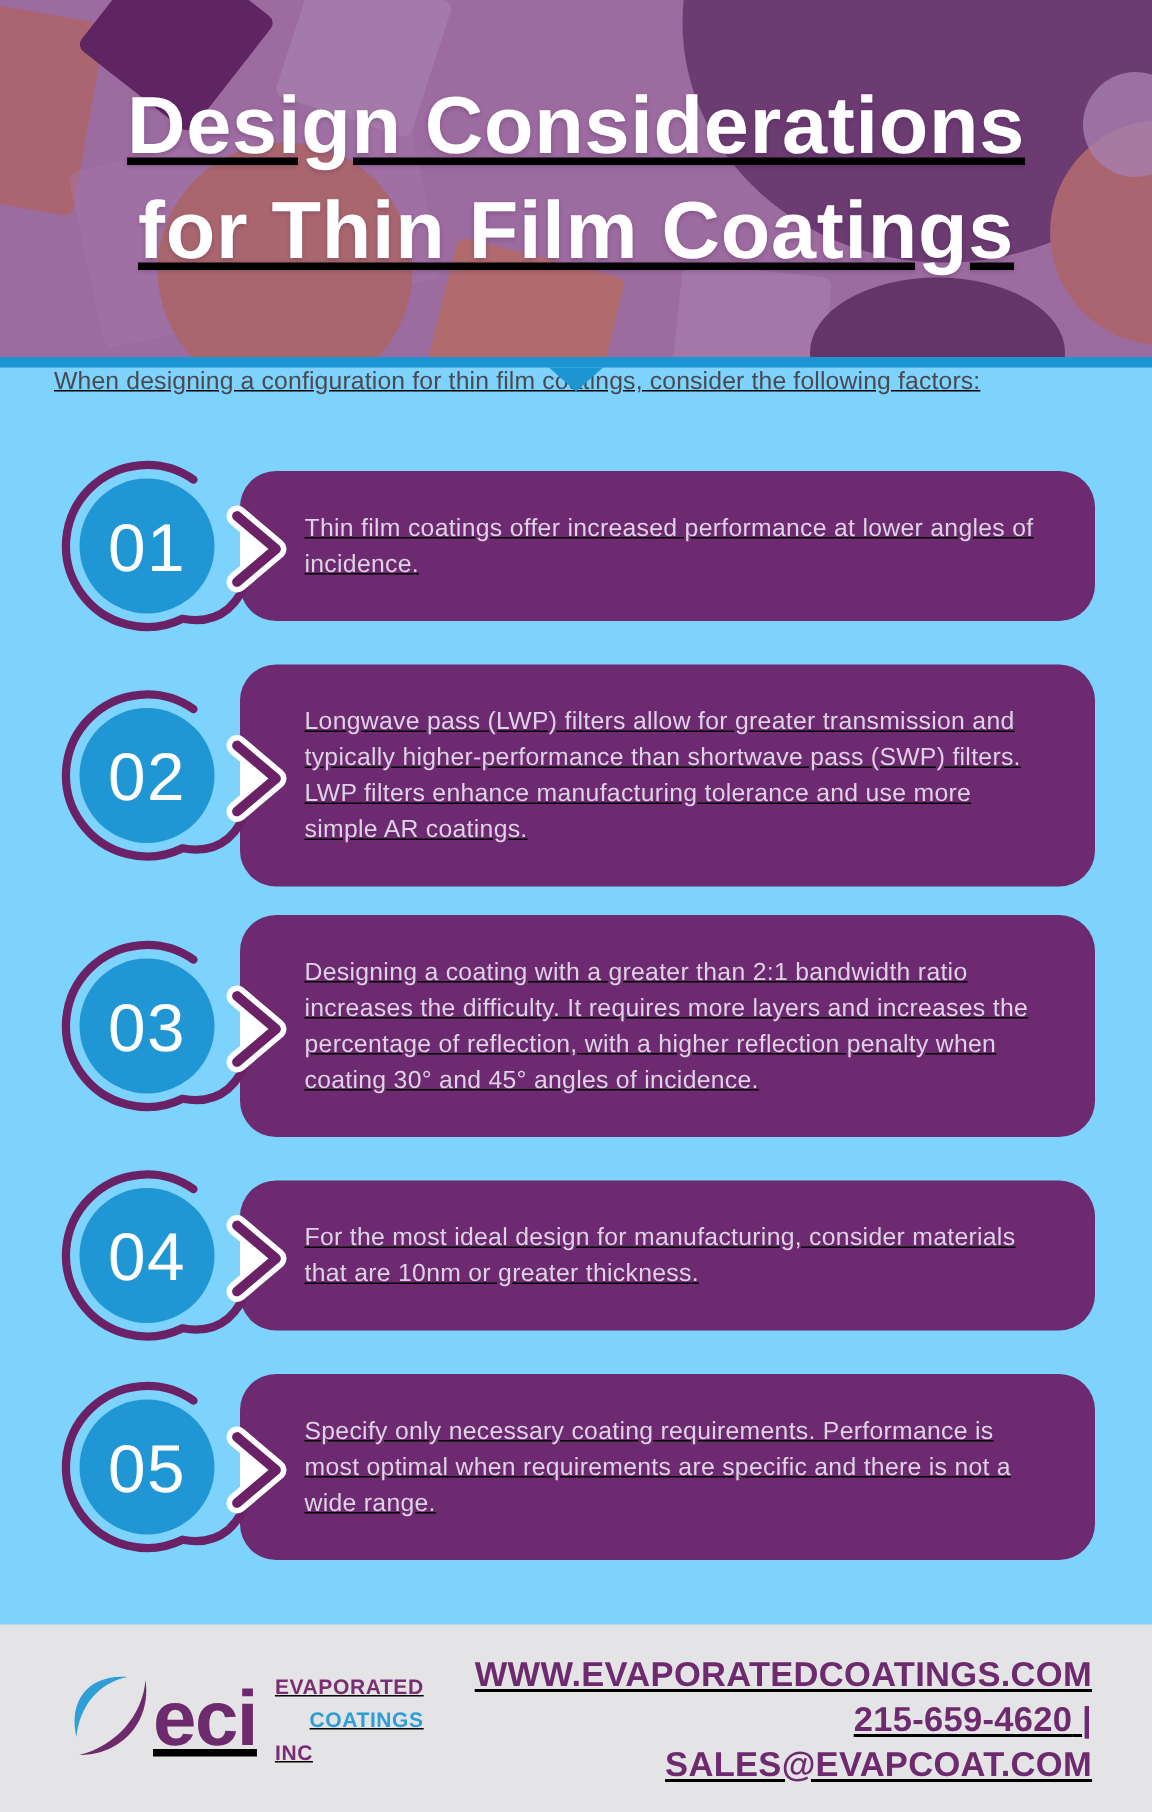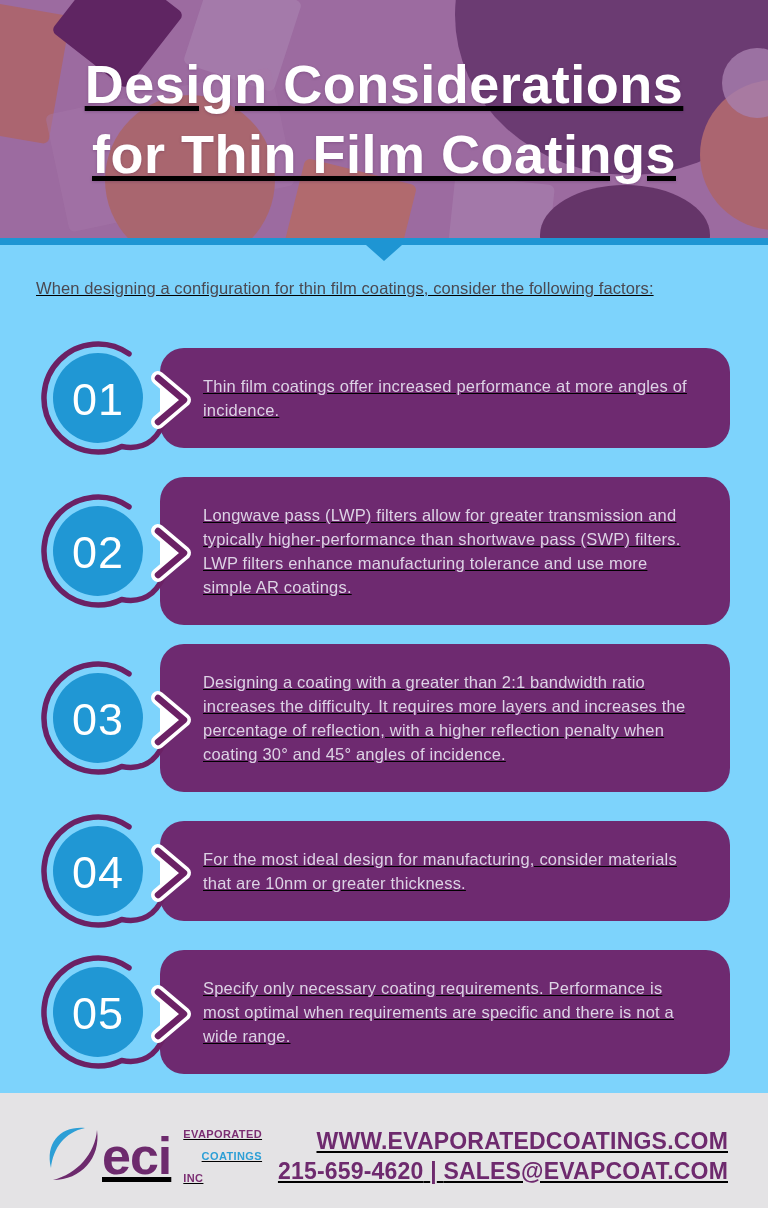--- a/index.html
+++ b/index.html
@@ -52,21 +52,21 @@
     position: absolute;
     left: 50%; top: 7px;
     transform: translateX(-50%);
     width: 0; height: 0;
     border-left: 18px solid transparent;
     border-right: 18px solid transparent;
     border-top: 16px solid #1e95d3;
   }
 
   
-  .main { flex: 1; padding-top: 34px; }
+  .main { flex: 1; }
   .intro {
     padding: 0 36px;
     font-size: 16.5px;
     color: #4a4952;
     letter-spacing: 0.1px;
     margin-bottom: 40px;
   }
 
   .row {
     display: flex;
@@ -131,21 +131,21 @@
   .logo { display: flex; align-items: center; }
   .logo-swoosh { margin-right: -4px; margin-top: -8px; }
   .logo-acronym {
     color: #6d2a6d;
     font-size: 52px;
     font-weight: 700;
     letter-spacing: -1px;
     margin-right: 12px;
     line-height: 1;
   }
-  .logo-name { font-size: 11px; font-weight: 700; line-height: 22px; letter-spacing: 0.4px; }
+  .logo-name { font-size: 14px; font-weight: 700; line-height: 22px; letter-spacing: 0.4px; }
   .logo-name .l1, .logo-name .l3 { color: #7b2d72; }
   .logo-name .l2 { color: #2d9fd6; text-align: right; }
   .contact {
     text-align: right;
     color: #6e2a6e;
     font-weight: 700;
     font-size: 23px;
     line-height: 30px;
     letter-spacing: 0.2px;
   }
@@ -184,21 +184,21 @@
 
     <div class="row">
       <svg class="marker" viewBox="0 0 170 120">
         <path d="M 91 15.8 A 54 54 0 1 0 83.7 108.5 Q 102 112 114 102 Q 124 93 127 80" fill="none" stroke="#6b2165" stroke-width="5.5" stroke-linecap="round"></path>
         <circle cx="60" cy="60" r="45" fill="#2097d4"></circle>
         <path d="M 120 40 L 146 62 L 120 84" fill="none" stroke="#ffffff" stroke-width="14" stroke-linecap="round" stroke-linejoin="round"></path>
         <path d="M 120 40 L 146 62 L 120 84" fill="none" stroke="#6b2165" stroke-width="6.5" stroke-linecap="round" stroke-linejoin="round"></path>
         <text class="num" x="60" y="61" text-anchor="middle" dominant-baseline="central">01</text>
       </svg>
       <div class="box">
-        <p>Thin film coatings offer increased performance at more angles of incidence.</p>
+        <p>Thin film coatings offer increased performance at lower angles of incidence.</p>
       </div>
     </div>
 
     <div class="row">
       <svg class="marker" viewBox="0 0 170 120">
         <path d="M 91 15.8 A 54 54 0 1 0 83.7 108.5 Q 102 112 114 102 Q 124 93 127 80" fill="none" stroke="#6b2165" stroke-width="5.5" stroke-linecap="round"></path>
         <circle cx="60" cy="60" r="45" fill="#2097d4"></circle>
         <path d="M 120 40 L 146 62 L 120 84" fill="none" stroke="#ffffff" stroke-width="14" stroke-linecap="round" stroke-linejoin="round"></path>
         <path d="M 120 40 L 146 62 L 120 84" fill="none" stroke="#6b2165" stroke-width="6.5" stroke-linecap="round" stroke-linejoin="round"></path>
         <text class="num" x="60" y="61" text-anchor="middle" dominant-baseline="central">02</text>

